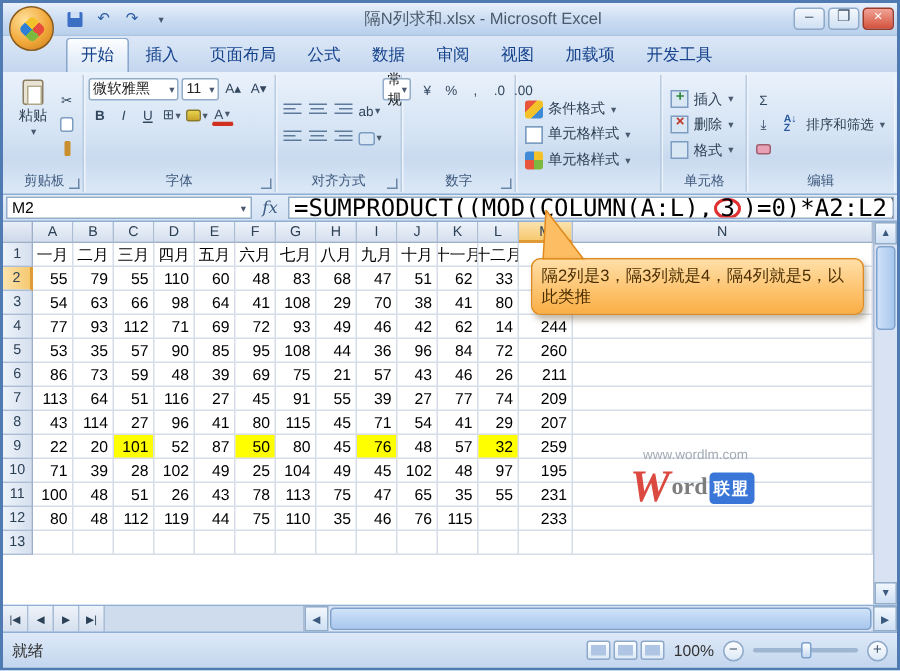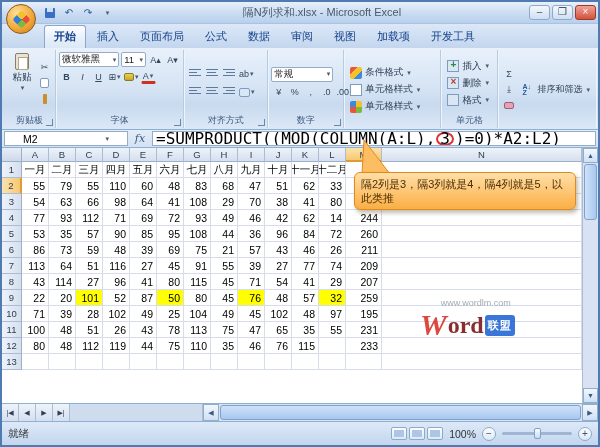--- a/index.html
+++ b/index.html
@@ -25,21 +25,21 @@
   .winbtns { display:flex; gap:2px; margin-right:2px; }
   .winbtn { width:21px; height:15px; border:1px solid #8fa9c9; border-radius:3px;
     background:linear-gradient(#f4f8fd,#cfdff2); font-size:10px; line-height:12px; text-align:center; color:#41546b; }
   .winbtn.close { background:linear-gradient(#f0a396,#d4513c); color:#fff; border-color:#9c3a2a; }
 
   
   .tabstrip { height:24px; background:linear-gradient(#dce8f7,#c3d6ee); display:flex;
     align-items:flex-end; padding-left:42px; gap:1px; }
   .rtab { padding:3px 9px 4px; font-size:11px; color:#15428b; border:1px solid transparent;
     border-bottom:none; border-radius:3px 3px 0 0; white-space:nowrap; }
-  .rtab.active { background:linear-gradient(#fdfeff,#e6eff9 60%,#dce9f6); border-color:#8aa8cc; font-weight:bold; }
+  .rtab.active { background:linear-gradient(#fdfeff,#e6eff9 60%,#dce9f6); border-color:#8aa8cc; font-weight:normal; }
 
   
   .ribbon { height:82px; background:linear-gradient(#e9f1fb,#d3e2f3 55%,#c9daef 70%,#dbe8f6);
     border-bottom:1px solid #8fafd4; display:flex; padding:2px 2px 1px; }
   .rgroup { display:flex; flex-direction:column; border-right:1px solid #b8cbe0;
     box-shadow:1px 0 0 #eef4fb; padding:2px 3px 1px; position:relative; }
   .rbody { flex:1; display:flex; }
   .rlabel { height:13px; text-align:center; font-size:9px; color:#3e5a7e; line-height:13px; }
   .dlg { position:absolute; right:2px; bottom:2px; width:7px; height:7px;
     border-right:1px solid #6b87a8; border-bottom:1px solid #6b87a8; }
@@ -72,22 +72,22 @@
   .del-icon:before { content:"×"; position:absolute; left:2px; top:-2px; color:#c0392b; font-weight:bold; font-size:10px; }
   .fmt-icon { width:12px; height:12px; background:#d9e6f4; border:1px solid #7d9cc2; }
   .two-line { font-size:9px; line-height:9px; text-align:left; }
   .az-icon { width:12px; height:12px; font-size:7px; line-height:6px; color:#2a5aa0; font-weight:bold; }
   .bino-icon { width:14px; height:9px; background:#3a5f9e; border-radius:4px 4px 2px 2px; position:relative; }
   .bino-icon:before { content:""; position:absolute; left:5px; top:-2px; width:4px; height:4px; background:#cfdff1; }
 
   
   .formulabar { height:18px; background:linear-gradient(#e3edf9,#d3e2f3); display:flex;
     align-items:center; border-bottom:1px solid #8fafd4; padding:1px 2px; gap:2px; }
-  .namebox { width:124px; height:15px; background:#fff; border:1px solid #93adc9;
-    display:flex; align-items:center; padding:0 18px; font-size:10.5px; }
+  .namebox { width:164px; height:15px; background:#fff; border:1px solid #93adc9;
+    display:flex; align-items:center; padding:0 3px; font-size:10.5px; }
   .namebox .dd { margin-left:auto; }
   .fxbtn { width:20px; height:15px; text-align:center; font-style:italic;
     font-family:"DejaVu Serif","Liberation Serif",serif; font-size:11px; color:#3a5a80; line-height:15px; }
   .formulafield { flex:1; height:15px; background:#fff; border:1px solid #93adc9;
     display:flex; align-items:center; padding:0 3px; white-space:nowrap; overflow:hidden;
     font-family:"DejaVu Sans Mono","Liberation Mono",monospace; font-size:16px; }
   .circled { border:2px solid #e03030; border-radius:50%; padding:0 2px; margin:0 1px; line-height:10px; }
 
   
   .gridwrap { flex:1; background:#fff; position:relative; overflow:visible; }
@@ -113,21 +113,21 @@
     background:linear-gradient(#ffdfa8,#fdbd62 70%,#f9ae45); border:1px solid #e08a1e;
     border-radius:6px; padding:4px 6px; font-size:11px; color:#4a2e00;
     box-shadow:2px 3px 4px rgba(80,60,20,.35); line-height:14px; }
   .callout-arrow { position:absolute; left:356px; top:-8px; z-index:39; }
 
   
   .watermark { position:absolute; left:418px; top:150px; z-index:20; opacity:.92; text-align:right; }
   .wm-url { font-size:9px; color:#9aa4ae; margin-right:4px; }
   .wm-logo { display:flex; align-items:center; justify-content:flex-end; gap:1px; }
   .wm-w { color:#d93a30; font-size:30px; font-weight:bold; font-family:"Liberation Serif","DejaVu Serif",serif; font-style:italic; }
-  .wm-ord { color:#7f1d1d; font-size:24px; font-weight:bold; font-family:"Liberation Serif","DejaVu Serif",serif; }
+  .wm-ord { color:#737373; font-size:16px; font-weight:bold; font-family:"Liberation Serif","DejaVu Serif",serif; }
   .wm-badge { background:#2a6bd4; color:#fff; font-size:11px; padding:3px 3px; border-radius:3px;
     letter-spacing:1px; font-weight:bold; }
 
   
   .vscroll { position:absolute; right:0; top:0; bottom:0; width:16px; background:#d8e2f2;
     border-left:1px solid #aabdd5; display:flex; flex-direction:column; }
   .varrow { height:15px; background:linear-gradient(#f2f7fd,#cfe0f4); border:1px solid #93adc9;
     font-size:7px; text-align:center; color:#3a5a80; line-height:13px; }
   .vthumb { margin:1px 1px; height:56px; background:linear-gradient(90deg,#cfe2f8,#a8c7ee);
     border:1px solid #7da2ce; border-radius:3px; }
@@ -303,21 +303,21 @@
               <span class="icon-sq" style="width:11px;height:9px;background:#d9e6f4;border:1px solid #7d9cc2"></span>
               <span class="dd">▾</span>
             </div>
         </div>
       </div>
       <div class="rlabel">对齐方式</div>
       <div class="dlg"></div>
     </div>
 
     <div class="rgroup" style="width:76px">
-      <div class="rbody" style="flex-direction:column;justify-content:center;gap:3px">
+      <div class="rbody" style="flex-direction:row;justify-content:center;gap:3px">
         <div class="combo" style="width:62px">
             <span>常规</span>
             <span class="dd" style="margin-left:auto">▾</span>
           </div>
         <div style="display:flex;gap:1px">
           <div class="mini">¥</div>
           <div class="mini">%</div>
           <div class="mini">,</div>
           <div class="mini">.0</div>
           <div class="mini">.00</div>
@@ -378,20 +378,21 @@
             </div>
         </div>
         <div style="display:flex;flex-direction:column;gap:2px">
           <div class="stylebtn">
               <span class="az-icon">A↓<br>Z</span>
               <span class="two-line">排序和筛选</span>
               <span class="dd">▾</span>
             </div>
         </div>
       </div>
+      <div class="rlabel">编辑</div>
     </div>
   </div>
 
   <div class="formulabar">
     <div class="namebox">
       <span>M2</span>
       <span class="dd">▾</span>
     </div>
     <div class="fxbtn">fx</div>
     <div class="formulafield">

